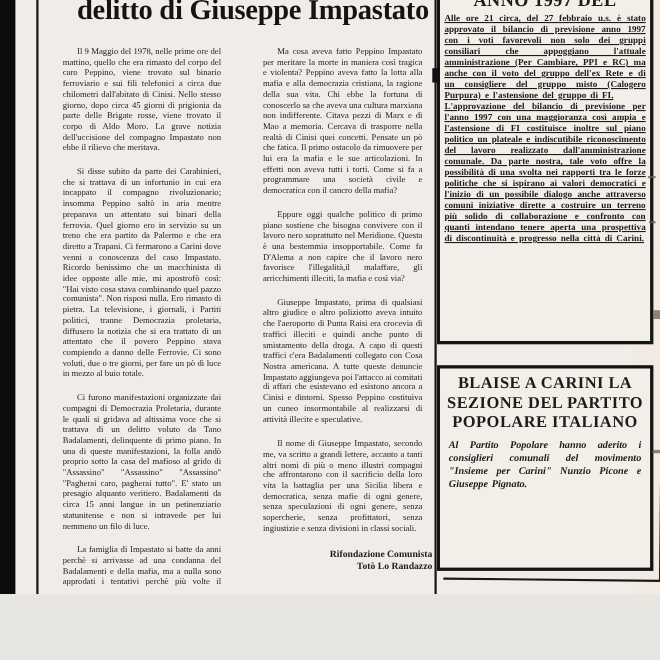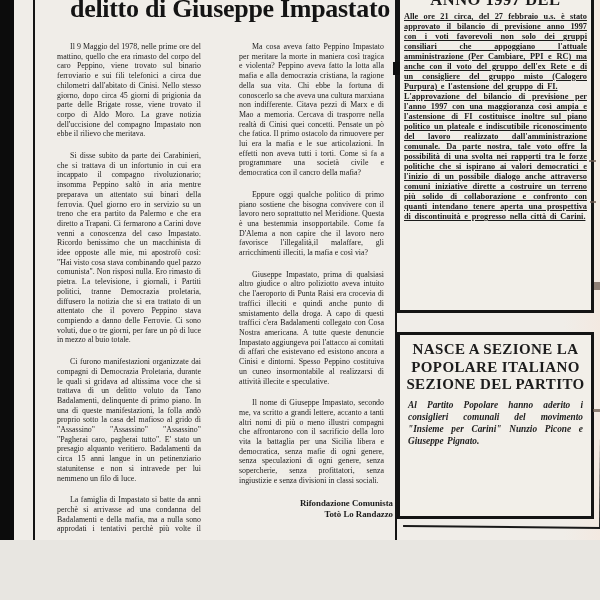--- a/index.html
+++ b/index.html
@@ -115,23 +115,23 @@
     <div class="btitle">
       <span>ANNO 1997 DEL</span>
     </div>
     <p>Alle ore 21 circa, del 27 febbraio u.s. è stato approvato il  bilancio di previsione anno 1997 con i voti favorevoli non solo dei gruppi consiliari che appoggiano l'attuale amministrazione  (Per Cambiare, PPI e RC) ma anche con il  voto del gruppo dell'ex Rete e di un consigliere del gruppo misto (Calogero Purpura) e l'astensione del gruppo di FI.</p>
     <p>L'approvazione del bilancio di previsione per l'anno 1997 con una maggioranza così ampia e l'astensione di FI costituisce inoltre sul piano politico un plateale e indiscutibile riconoscimento del lavoro realizzato dall'amministrazione comunale. Da parte nostra, tale voto offre la possibilità di una svolta nei rapporti tra le forze politiche che si ispirano ai valori democratici e l'inizio di un possibile dialogo anche attraverso comuni  iniziative dirette a costruire un terreno più solido di collaborazione e confronto con quanti intendano tenere aperta una prospettiva di discontinuità e progresso nella città di Carini.</p>
   </div>
 
   <div class="abs box2-shadow"></div>
   <div class="abs box2">
     <div class="btitle">
-      <span>NASCE A  SEZIONE  LA</span>
+      <span>BLAISE A  CARINI  LA</span>
+      <span>SEZIONE DEL PARTITO</span>
       <span>POPOLARE ITALIANO</span>
-      <span>SEZIONE DEL PARTITO</span>
     </div>
     <p>Al Partito Popolare hanno aderito i consiglieri comunali del movimento "Insieme per Carini" Nunzio Picone e Giuseppe Pignato.</p>
   </div>
 
   <div class="abs ad ad1">
     <div class="abs brand">Completare</div>
     <div class="abs sub">di Norino La Fata</div>
     <div class="abs cap">PRODUZIONE</div>
     <div class="abs stamp"></div>
   </div>

